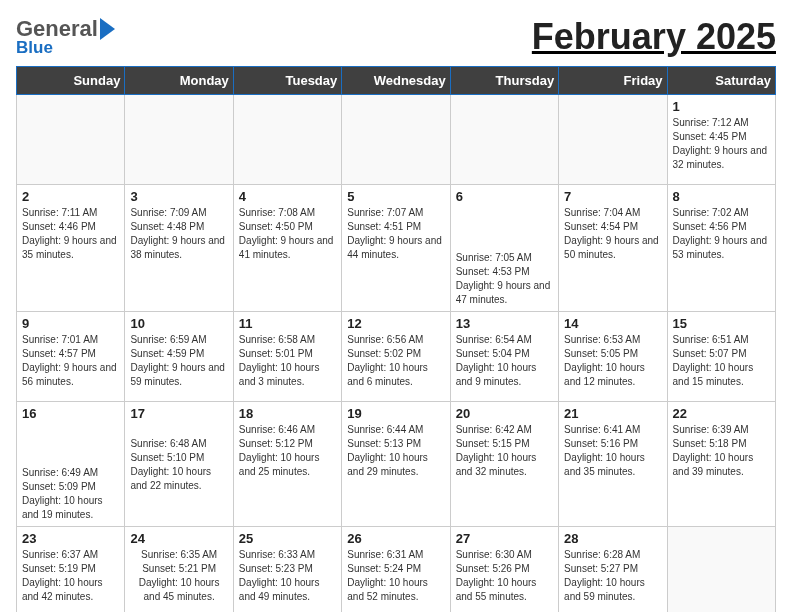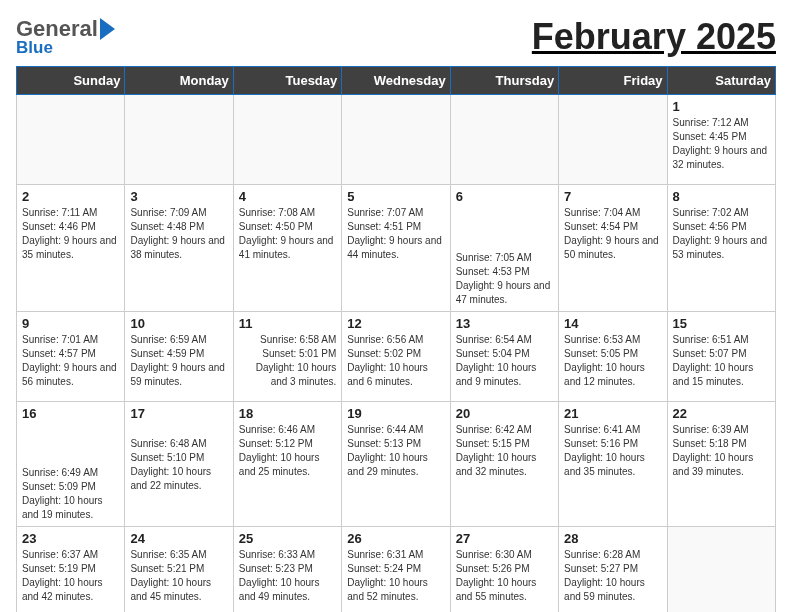--- a/index.html
+++ b/index.html
@@ -169,21 +169,21 @@
 Daylight: 9 hours and 56 minutes.</div>
         </td>
         <td>
           <span class="day-number">10</span>
           <div class="day-detail" style="white-space: pre-line;">Sunrise: 6:59 AM
 Sunset: 4:59 PM
 Daylight: 9 hours and 59 minutes.</div>
         </td>
         <td>
           <span class="day-number">11</span>
-          <div class="day-detail" style="white-space: pre-line; text-align: right;">Sunrise: 6:58 AM
+          <div class="day-detail" style="white-space: pre-line;">Sunrise: 6:58 AM
 Sunset: 5:01 PM
 Daylight: 10 hours and 3 minutes.</div>
         </td>
         <td>
           <span class="day-number">12</span>
           <div class="day-detail" style="white-space: pre-line;">Sunrise: 6:56 AM
 Sunset: 5:02 PM
 Daylight: 10 hours and 6 minutes.</div>
         </td>
         <td>
@@ -251,21 +251,21 @@
       </tr>
       <tr>
         <td>
           <span class="day-number">23</span>
           <div class="day-detail" style="white-space: pre-line;">Sunrise: 6:37 AM
 Sunset: 5:19 PM
 Daylight: 10 hours and 42 minutes.</div>
         </td>
         <td>
           <span class="day-number">24</span>
-          <div class="day-detail" style="white-space: pre-line;">Sunrise: 6:35 AM
+          <div class="day-detail" style="white-space: pre-line; text-align: center;">Sunrise: 6:35 AM
 Sunset: 5:21 PM
 Daylight: 10 hours and 45 minutes.</div>
         </td>
         <td>
           <span class="day-number">25</span>
           <div class="day-detail" style="white-space: pre-line;">Sunrise: 6:33 AM
 Sunset: 5:23 PM
 Daylight: 10 hours and 49 minutes.</div>
         </td>
         <td>

